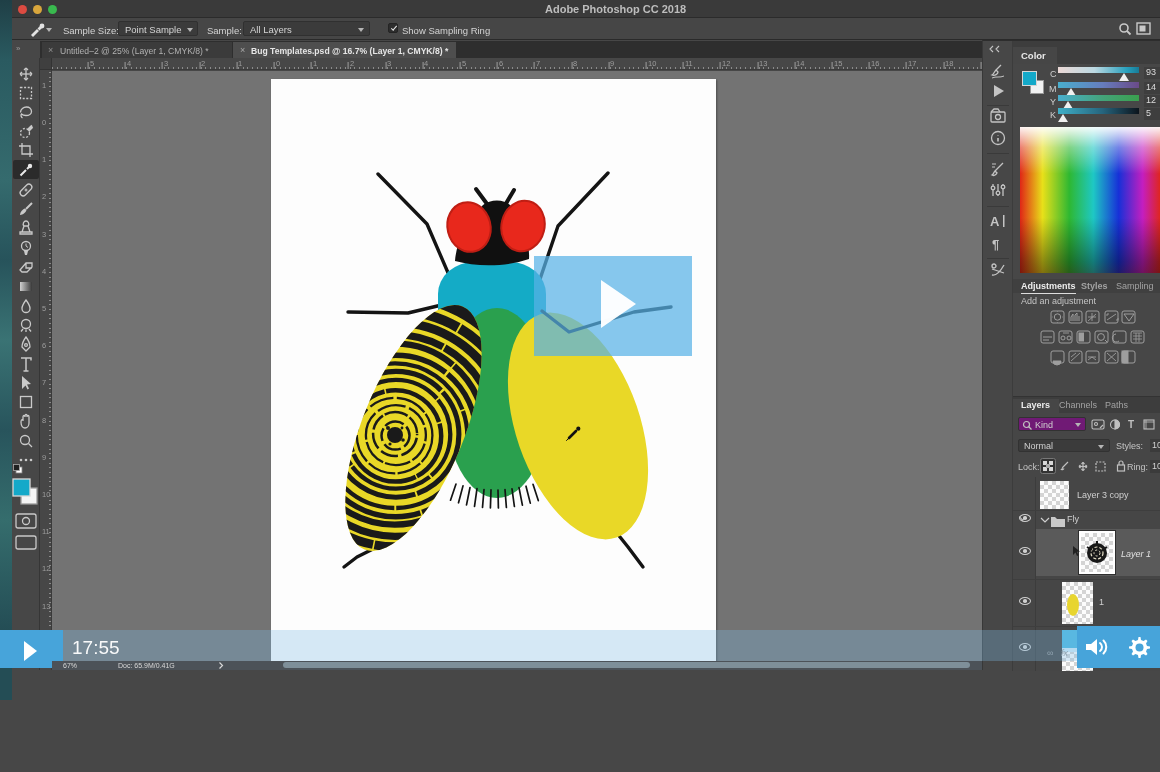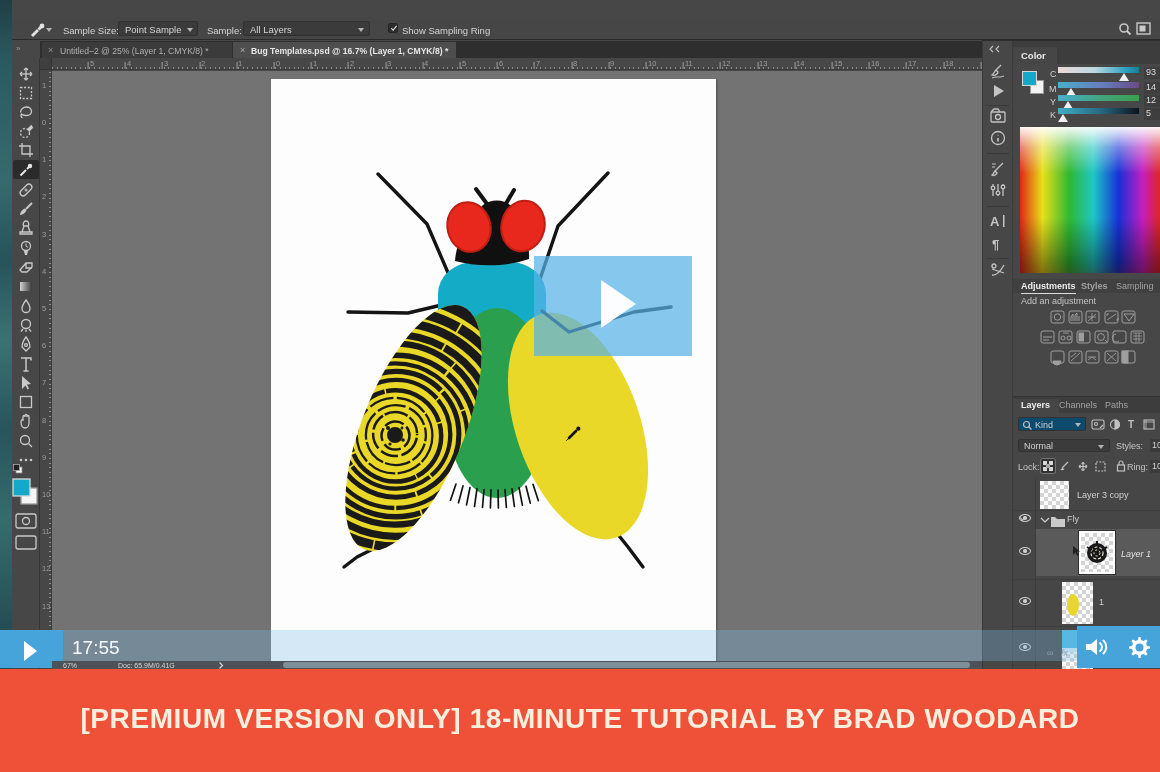--- a/index.html
+++ b/index.html
@@ -11,20 +11,26 @@
   .chk2 { width:6px; height:3px; border-left:1.6px solid #e8e8e8; border-bottom:1.6px solid #e8e8e8; transform:rotate(-50deg); }
   .eye { width:12px; height:8px; border-radius:50%; border:1.2px solid #cfcfcf; }
   .eye::after { content:""; position:absolute; left:3px; top:1.2px; width:3.6px; height:3.6px; border-radius:50%; background:#cfcfcf; }
 </style>
 </head>
 <body>
 <div class="abs" id="stage" style="left:0;top:0;width:1160px;height:772px;">
 
   <div class="abs" style="left:0;top:0;width:12px;height:700px;background:linear-gradient(to bottom,#1f3f46 0,#2a5a60 60px,#356b6e 180px,#27535b 260px,#3a7374 340px,#28545c 430px,#356d6d 520px,#244d55 630px);"></div>
 
+  <div class="abs" style="left:12px;top:0;width:1148px;height:18px;background:#3a3a3a;border-bottom:1px solid #2b2b2b;">
+    <div class="abs" style="left:6px;top:5px;width:9px;height:9px;border-radius:50%;background:#dd4b41;"></div>
+    <div class="abs" style="left:21px;top:5px;width:9px;height:9px;border-radius:50%;background:#d9a63c;"></div>
+    <div class="abs" style="left:36px;top:5px;width:9px;height:9px;border-radius:50%;background:#39b94e;"></div>
+    <div class="abs" style="left:533px;top:3px;font-size:11px;font-weight:bold;color:#bdbdbd;">Adobe Photoshop CC 2018</div>
+  </div>
 
   <div class="abs" id="optbar" style="left:12px;top:18px;width:1148px;height:22px;background:#464646;border-bottom:1px solid #2a2a2a;color:#d4d4d4;font-size:9.5px;">
     <svg class="abs" style="left:16px;top:3px;" width="18" height="17" viewBox="0 0 18 17">
       <path d="M3 14 L9 8 L11 10 L5 16 Z" fill="#e2e2e2"></path>
       <path d="M9.5 7.5 L13 4 L15 6 L11.5 9.5 Z" fill="#e2e2e2"></path>
       <circle cx="14" cy="5" r="2.4" fill="#e2e2e2"></circle>
     </svg>
     <div class="abs chev" style="left:34px;top:10px;"></div>
     <div class="abs" style="left:51px;top:7px;">Sample Size:</div>
     <div class="abs" style="left:106px;top:3px;width:80px;height:15px;background:#3b3b3b;border:1px solid #303030;border-radius:2px;">
@@ -426,21 +432,21 @@
           <rect x="109" y="310" width="6" height="12" fill="#9e9e9e"></rect>
         </g>
       </svg>
 
       <div class="abs" style="left:0;top:355px;width:148px;height:275px;background:#464646;border-top:1px solid #333;"></div>
       <div class="abs" style="left:0;top:356px;width:148px;height:16px;background:#3d3d3d;"></div>
       <div class="abs" style="left:0;top:358px;width:46px;height:14px;background:#464646;"></div>
       <div class="abs" style="left:8px;top:359px;font-size:9px;font-weight:bold;color:#ececec;">Layers</div>
       <div class="abs" style="left:46px;top:359px;font-size:9px;color:#a2a2a2;">Channels</div>
       <div class="abs" style="left:92px;top:359px;font-size:9px;color:#a2a2a2;">Paths</div>
-      <div class="abs" style="left:5px;top:376px;width:68px;height:14px;background:#0c4a6e;border:1px solid #323232;border-radius:2px;color:#d0d0d0;font-size:9px;">
+      <div class="abs" style="left:5px;top:376px;width:68px;height:14px;background:#701a75;border:1px solid #323232;border-radius:2px;color:#d0d0d0;font-size:9px;">
         <svg class="abs" style="left:3px;top:2px;" width="11" height="11" viewBox="0 0 11 11">
             <circle cx="4.5" cy="4.5" r="3" fill="none" stroke="#c0c0c0" stroke-width="1.2"></circle>
             <line x1="6.8" y1="6.8" x2="9.5" y2="9.5" stroke="#c0c0c0" stroke-width="1.3"></line>
           </svg>
           <span class="abs" style="left:16px;top:2px;">Kind</span>
           <span class="abs chev" style="left:56px;top:5px;"></span>
       </div>
       <svg class="abs" style="left:78px;top:377px;" width="70" height="13" viewBox="0 0 70 13">
         <g stroke="#c0c0c0" fill="none" stroke-width="1.1">
           <rect x="1" y="2" width="12" height="9" rx="1.5"></rect>
@@ -559,17 +565,14 @@
 
   <div class="abs" style="left:52px;top:661px;width:930px;height:9px;background:#4c5258;color:#d8d8d8;font-size:7px;">
     <span class="abs" style="left:11px;top:1px;">67%</span>
     <span class="abs" style="left:66px;top:1px;">Doc: 65.9M/0.41G</span>
     <svg class="abs" style="left:166px;top:1px;" width="6" height="7" viewBox="0 0 6 7">
         <path d="M1.5,0.5 L4.5,3.5 L1.5,6.5" stroke="#d8d8d8" fill="none" stroke-width="1.2"></path>
       </svg>
     <div class="abs" style="left:231px;top:1px;width:687px;height:6px;background:#7e8f99;border-radius:3px;"></div>
   </div>
 
-  <div class="abs" style="left:0;top:669px;width:1160px;height:103px;background:#ee5138;">
-    <div class="abs" id="bannertext" style="left:0;top:34px;width:1160px;text-align:center;color:#f8eedd;font-weight:bold;font-size:28px;letter-spacing:0.6px;">[PREMIUM VERSION ONLY] 18-MINUTE TUTORIAL BY BRAD WOODARD</div>
-  </div>
 
 </div>
 
 </body></html>

